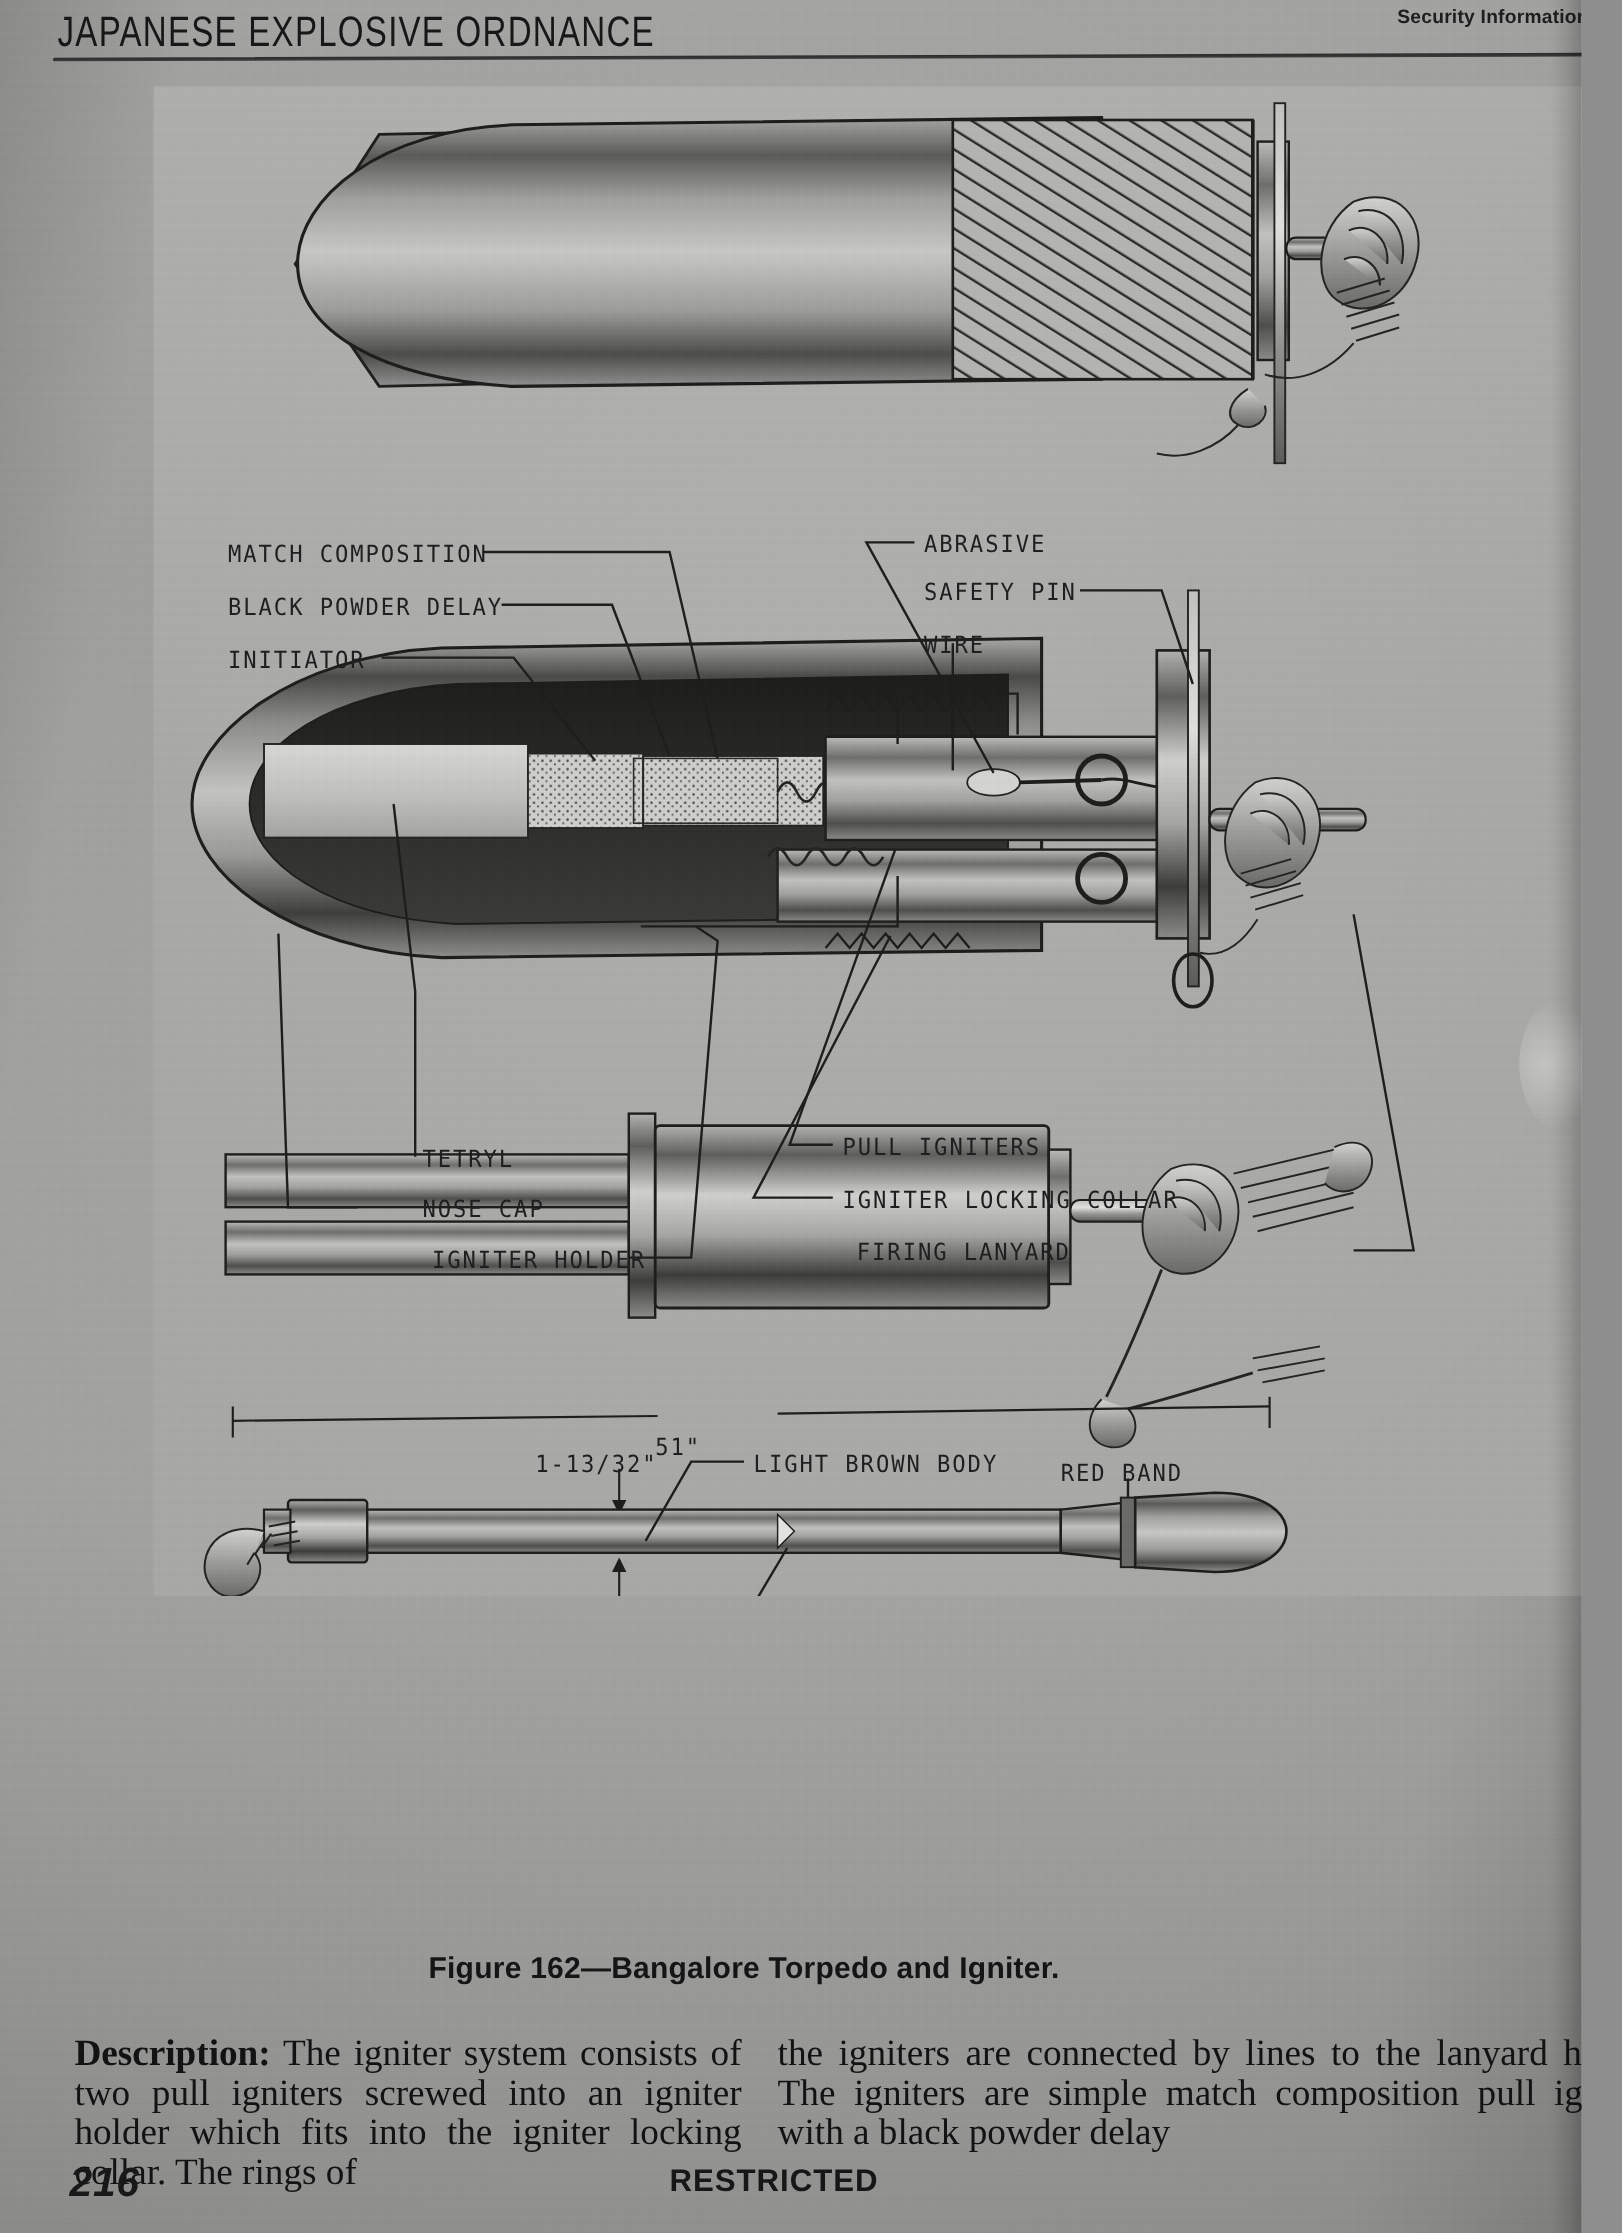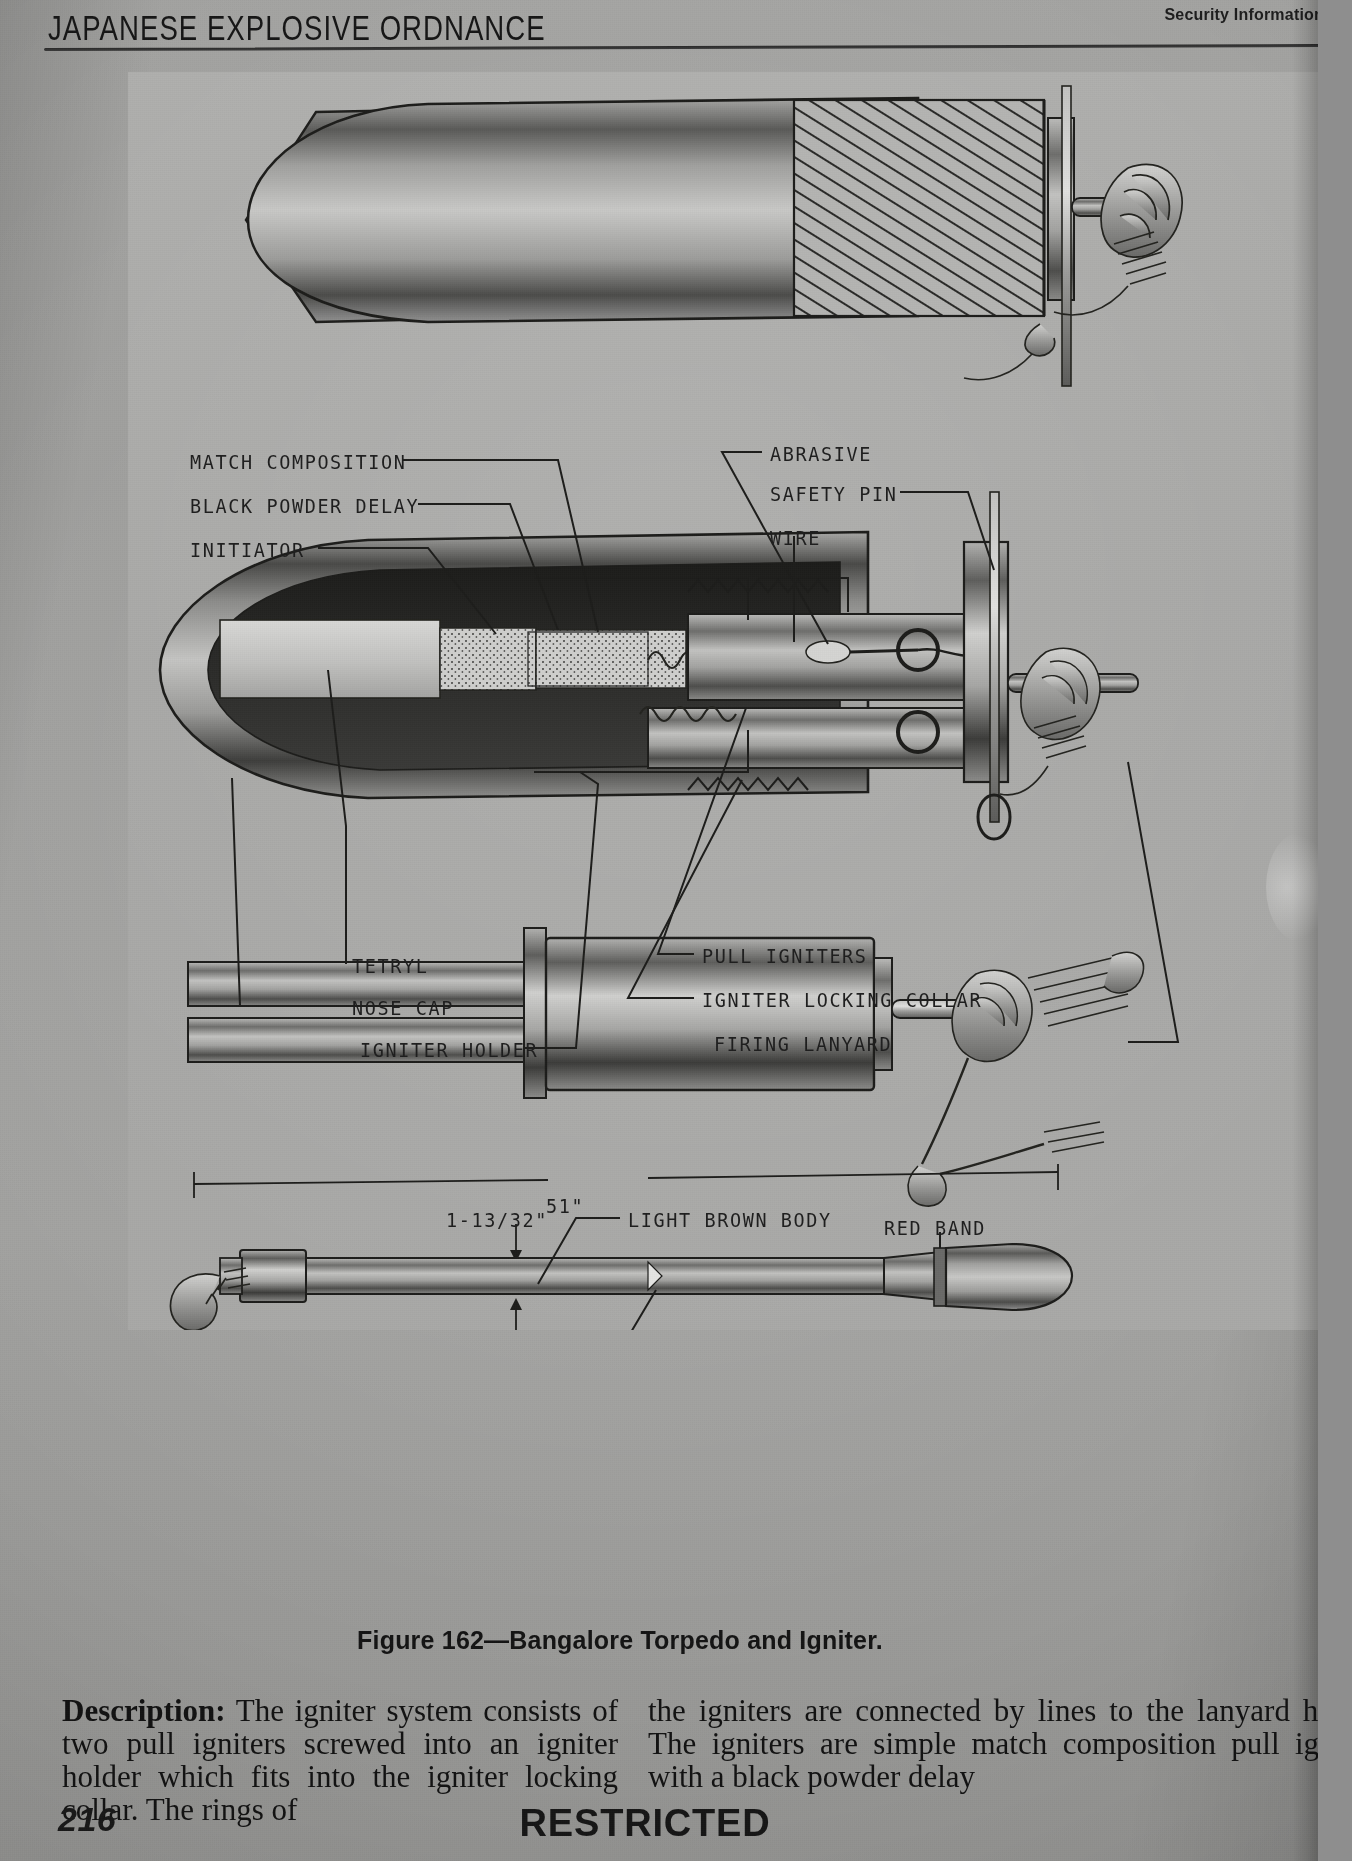--- a/index.html
+++ b/index.html
@@ -120,21 +120,21 @@
     font-weight: 600;
     letter-spacing: .5px;
     color: #181818;
     font-style: italic;
   }
   #restricted {
     position: absolute;
     left: 0; top: 1802px;
     width: 1290px;
     text-align: center;
-    font-size: 38px;
+    font-size: 26px;
     font-weight: 600;
     letter-spacing: .8px;
     color: #161616;
   }
   
   #edge-curl {
     position: absolute;
     right: 0; top: 0;
     width: 26px; height: 1861px;
     background: linear-gradient(90deg, rgba(0,0,0,0) 0%, rgba(0,0,0,.10) 55%, rgba(0,0,0,.22) 100%);

